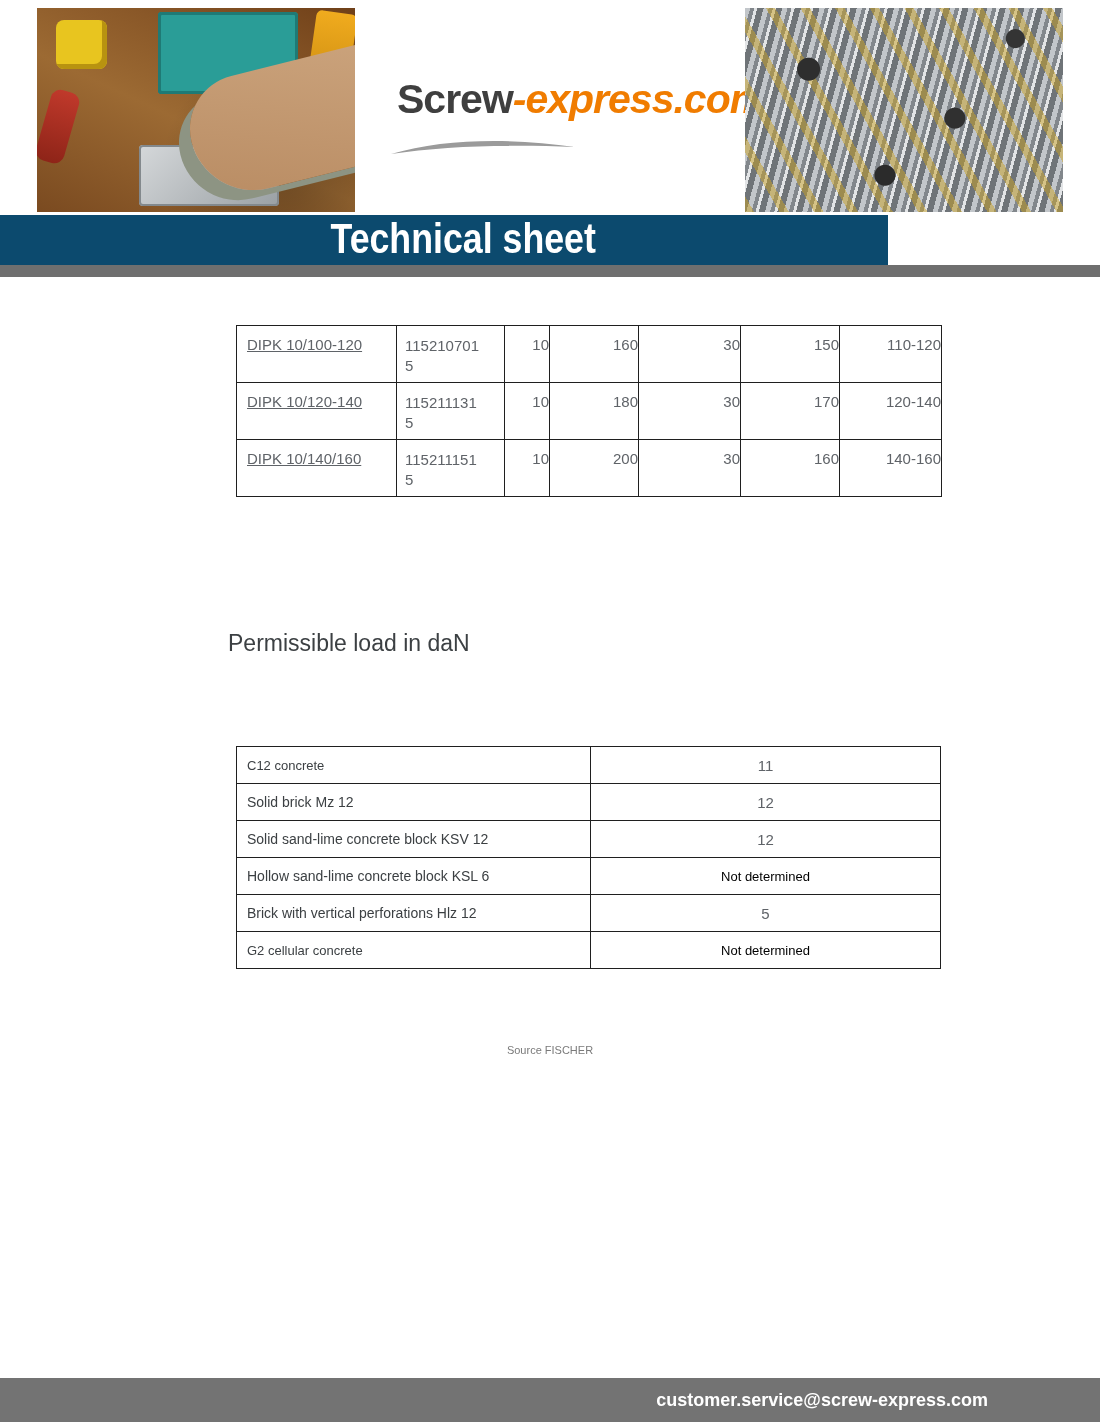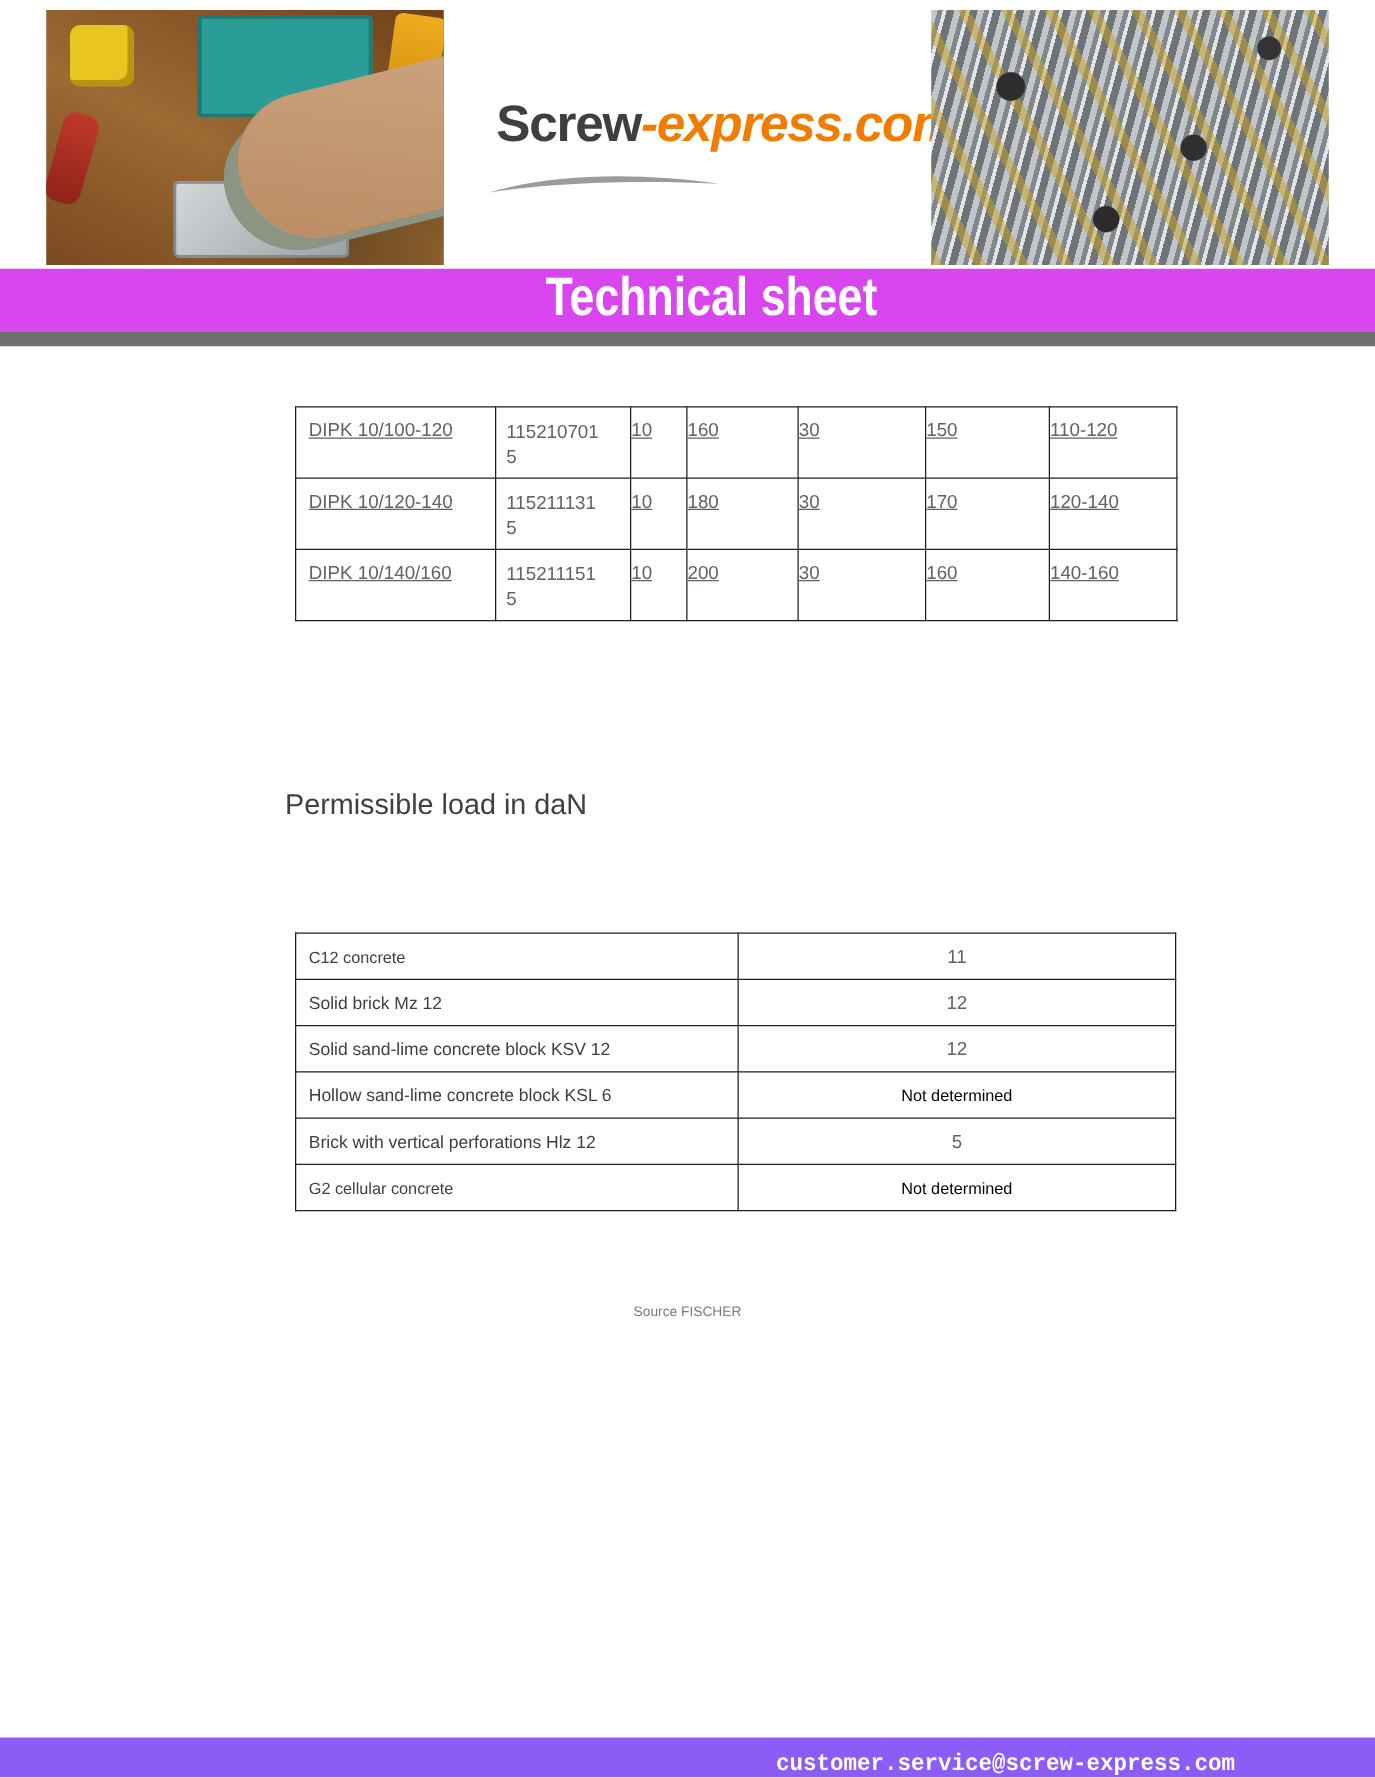--- a/index.html
+++ b/index.html
@@ -34,51 +34,51 @@
       repeating-linear-gradient(105deg, #c2c6ca 0 5px, #82878c 5px 9px, #e2e4e6 9px 12px, #6f7478 12px 18px);
   }
 
   
   .logo { position:absolute; left:355px; width:390px; top:76px; text-align:center; white-space:nowrap; }
   .logo-primary { font-size:41px; font-weight:700; color:#3f3f3f; letter-spacing:-1px;margin-left:42px; }
   .logo-secondary { font-size:41px; font-weight:600; font-style:italic; color:#f07c00; letter-spacing:-1px; }
   .logo-swoosh { position:absolute; left:34px; top:60px; }
 
   
-  .banner { position:absolute; left:0; top:215px; width:1100px; height:50px; background:#d946ef; text-align:center;padding-left:39px; }
+  .banner { position:absolute; left:0; top:215px; width:888px; height:50px; background:#0c4a6e; text-align:center;padding-left:39px; }
   .banner-title { display:inline-block; margin-top:2px; font-size:38px; font-weight:700; color:#ffffff; transform:scale(.94,1.14); transform-origin:center; letter-spacing:0; }
   .gray-strip { position:absolute; left:0; top:265px; width:1100px; height:12px; background:#6f6f6f; }
 
   
   table { border-collapse:collapse; }
   .spec-table { position:absolute; left:236px; top:325px; }
   .spec-table td { border:1px solid #1f1f1f; color:#5f6368; font-size:15px; vertical-align:top; padding-top:10px; }
   .spec-table tr { height:57px; }
   .spec-table td.cell-name   { padding-left:10px;text-decoration:underline; }
   .spec-table td.cell-article{ padding-left:8px; }
-  .spec-table td.num { text-align:left;text-decoration:underline; }
+  .spec-table td.num { text-align:right; }
   .article-wrap { display:inline-block; width:80px; word-break:break-all; line-height:1.35; }
 
   
   .section-title { position:absolute; left:228px; top:630px; font-size:23px; font-weight:400; color:#3c4043; }
 
   
   .load-table { position:absolute; left:236px; top:746px; }
   .load-table td { border:1px solid #1f1f1f; color:#3c4043; }
   .load-table tr { height:37px; }
   .load-table td.label { width:354px; padding-left:10px; font-size:14px; }
   .load-table td.value { width:350px; text-align:center; font-size:15px; color:#5f6368; }
   .load-table td.value.nd { font-size:13px; color:#000000; }
   .load-table tr.small td.label { font-size:13px; }
 
   
   .source-note { position:absolute; left:0; top:1044px; width:1100px; text-align:center; font-size:11px; color:#7a7a7a; }
 
   
-  .footer { position:absolute; left:0; bottom:0; width:1100px; height:32px; background:#8b5cf6;font-family:Liberation Mono, monospace; }
+  .footer { position:absolute; left:0; bottom:0; width:1100px; height:44px; background:#737373; }
   .footer-email { position:absolute; right:112px; top:0; line-height:44px; color:#ffffff; font-weight:700; font-size:18px; transform:scaleY(1.06); transform-origin:center; letter-spacing:0; }
 </style>
 </head>
 <body>
 
 <div class="page">
 
   <div class="photo photo-left">
     <div class="tape"></div>
     <div class="tray-teal"></div>

